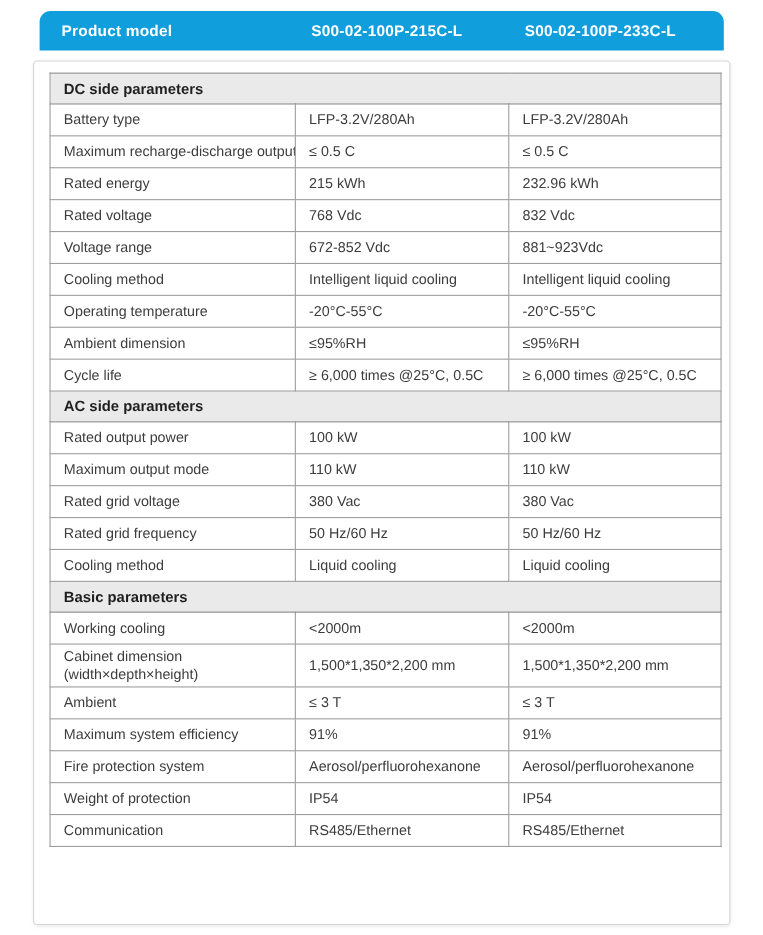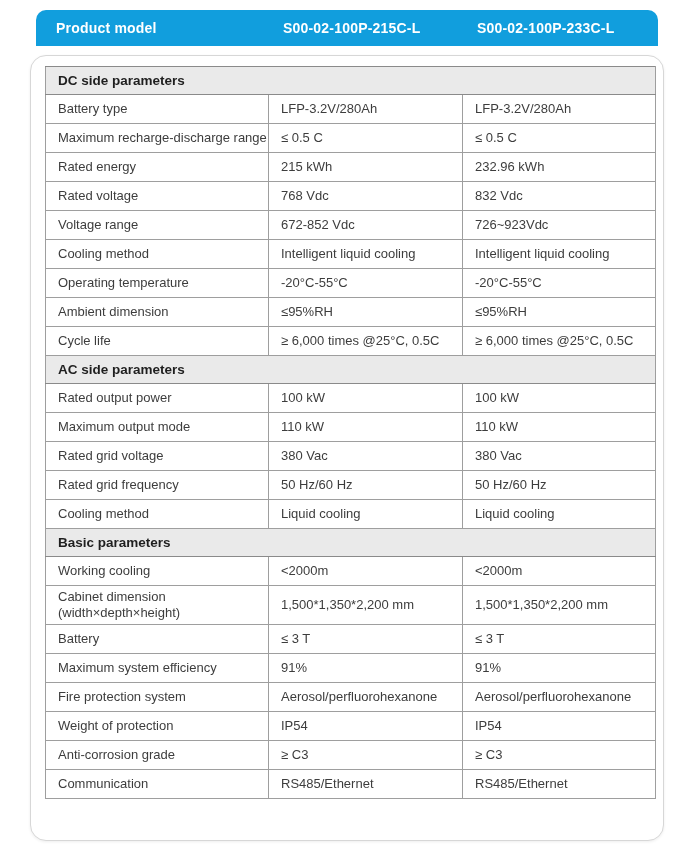--- a/index.html
+++ b/index.html
@@ -29,21 +29,21 @@
   .mh-cell{
     color:var(--header-text);font-size:14px;font-weight:bold;
     padding-left:15px;letter-spacing:.2px;white-space:nowrap;
   }
   .mh-cell.first{padding-left:20px;}
 
   
   .card{
     position:absolute;left:30px;top:55px;width:634px;height:786px;
     background:#fff;border:1px solid var(--card-border);
-    border-radius:16px;
+    border-radius:4px;
     box-shadow:0 1px 3px rgba(0,0,0,0.07);
   }
 
   table.spec-table{
     border-collapse:collapse;table-layout:fixed;
     margin:10px 0 0 14px;width:610px;
   }
   col.c1{width:223px;} col.c2{width:194px;} col.c3{width:193px;}
 
   td{
@@ -88,38 +88,38 @@
       <tbody id="spec-body">
           <tr class="section-row">
             <td colspan="3">DC side parameters</td>
           </tr>
           <tr>
             <td>Battery type</td>
             <td class="value">LFP-3.2V/280Ah</td>
             <td class="value">LFP-3.2V/280Ah</td>
           </tr>
           <tr>
-            <td>Maximum recharge-discharge range</td>
+            <td>Maximum recharge-discharge output</td>
             <td class="value">≤ 0.5 C</td>
             <td class="value">≤ 0.5 C</td>
           </tr>
           <tr>
             <td>Rated energy</td>
             <td class="value">215 kWh</td>
             <td class="value">232.96 kWh</td>
           </tr>
           <tr>
             <td>Rated voltage</td>
             <td class="value">768 Vdc</td>
             <td class="value">832 Vdc</td>
           </tr>
           <tr>
             <td>Voltage range</td>
             <td class="value">672-852 Vdc</td>
-            <td class="value">726~923Vdc</td>
+            <td class="value">881~923Vdc</td>
           </tr>
           <tr>
             <td>Cooling method</td>
             <td class="value">Intelligent liquid cooling</td>
             <td class="value">Intelligent liquid cooling</td>
           </tr>
           <tr>
             <td>Operating temperature</td>
             <td class="value">-20°C-55°C</td>
             <td class="value">-20°C-55°C</td>
@@ -172,45 +172,40 @@
           </tr>
           <tr>
             <td>
               <div>Cabinet dimension</div>
               <div class="label-line2">(width×depth×height)</div>
             </td>
             <td class="value">1,500*1,350*2,200 mm</td>
             <td class="value">1,500*1,350*2,200 mm</td>
           </tr>
           <tr>
-            <td>Battery</td>
+            <td>Ambient</td>
             <td class="value">≤ 3 T</td>
             <td class="value">≤ 3 T</td>
           </tr>
           <tr>
             <td>Maximum system efficiency</td>
             <td class="value">91%</td>
             <td class="value">91%</td>
           </tr>
           <tr>
             <td>Fire protection system</td>
             <td class="value">Aerosol/perfluorohexanone</td>
             <td class="value">Aerosol/perfluorohexanone</td>
           </tr>
           <tr>
             <td>Weight of protection</td>
             <td class="value">IP54</td>
             <td class="value">IP54</td>
           </tr>
           <tr>
-            <td>Anti-corrosion grade</td>
-            <td class="value">≥ C3</td>
-            <td class="value">≥ C3</td>
-          </tr>
-          <tr>
             <td>Communication</td>
             <td class="value">RS485/Ethernet</td>
             <td class="value">RS485/Ethernet</td>
           </tr>
         </tbody>
     </table>
   </div>
 
 </div>
 

